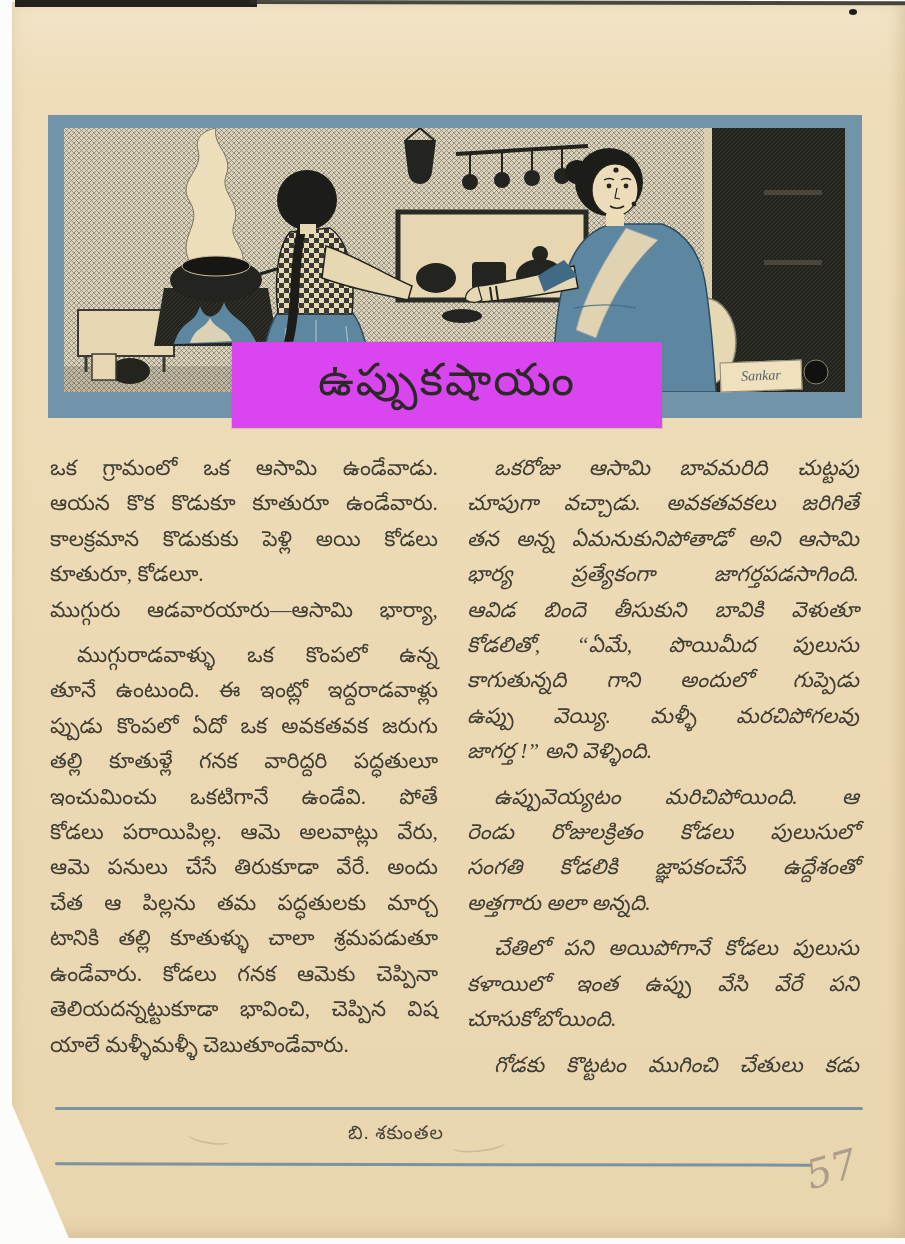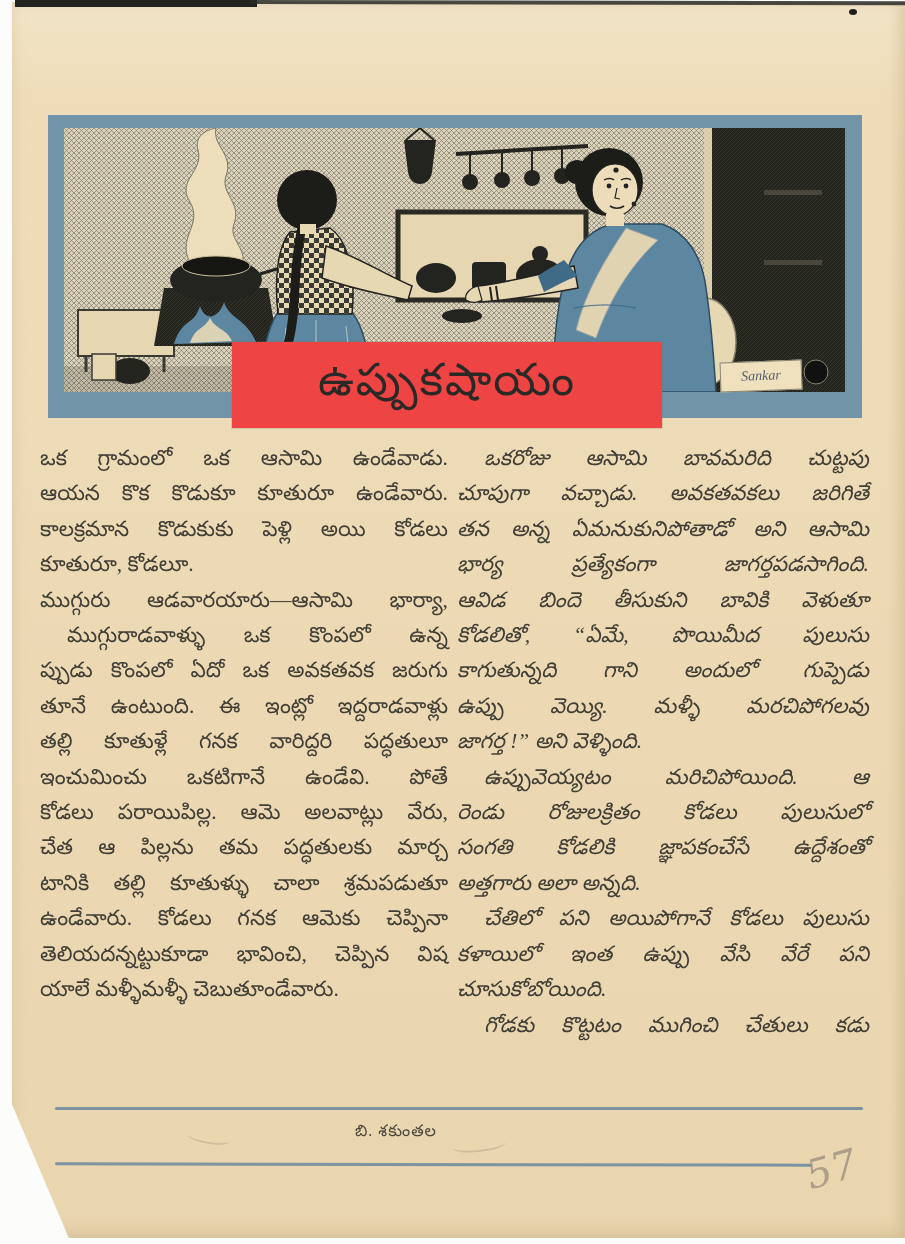--- a/index.html
+++ b/index.html
@@ -19,40 +19,40 @@
   .scr2{left:452px;top:1138px;width:54px;height:12px;transform:rotate(-6deg);}
 
   
   .illus{position:absolute;left:48px;top:115px;width:814px;height:303px;background:#7294a9;}
   .illus-inner{position:absolute;left:16px;top:13px;width:781px;height:264px;overflow:hidden;}
   .sig{position:absolute;left:672px;top:246px;width:80px;height:28px;background:#efe1bd;
        border:1px solid #8b8573;display:flex;align-items:center;justify-content:center;
        font-style:italic;font-size:14px;color:#55606b;transform:rotate(-2deg);}
 
   
-  .titlebox{position:absolute;left:232px;top:342px;width:430px;height:86px;background:#ef4444;
+  .titlebox{position:absolute;left:232px;top:342px;width:430px;height:86px;background:#d946ef;
             display:flex;align-items:center;justify-content:center;
             font-size:45px;letter-spacing:2px;color:#2b2925;
             box-shadow:0 0 0 1px rgba(125,112,88,.22);}
 
   
   .col{position:absolute;top:441px;font-size:21.5px;line-height:35.4px;color:#413e35;}
   .col.left{left:40px;width:408px;}
   .col.right{left:457px;width:412px;font-style:italic;}
-  .para{margin:0;}
+  .para{margin:10px;}
   .tline{text-align:justify;text-align-last:justify;white-space:normal;}
   .tline.lastline{text-align-last:left;}
   .para.indent .tline:first-child{text-indent:27px;}
 
   
   .rule{position:absolute;height:3px;background:#7b93a0;border-radius:2px;}
   .r1{left:55px;top:1107px;width:808px;}
   .r2{left:55px;top:1163px;width:757px;transform:rotate(.1deg);}
   .author{position:absolute;left:0;top:1122px;width:792px;text-align:center;
-          font-size:16px;color:#4a463c;letter-spacing:1px;}
+          font-size:19px;color:#4a463c;letter-spacing:1px;}
   .pagenum{position:absolute;left:806px;top:1146px;font-size:40px;color:#988c7c;
            font-style:italic;transform:rotate(-16deg);opacity:.75;
            font-family:"DejaVu Serif",serif;}
 </style>
 </head>
 <body>
 
 <div class="canvas">
 
   <div class="paper"></div>
@@ -179,25 +179,26 @@
   <div class="col left">
       <div class="para">
         <div class="tline">ఒక గ్రామంలో ఒక ఆసామి ఉండేవాడు.</div>
         <div class="tline">ఆయన కొక కొడుకూ కూతురూ ఉండేవారు.</div>
         <div class="tline">కాలక్రమాన కొడుకుకు పెళ్లి అయి కోడలు</div>
         <div class="tline lastline">కూతురూ, కోడలూ.</div>
         <div class="tline">ముగ్గురు ఆడవారయారు—ఆసామి భార్యా,</div>
       </div>
       <div class="para indent">
         <div class="tline">ముగ్గురాడవాళ్ళు ఒక కొంపలో ఉన్న</div>
+        <div class="tline">తూనే ఉంటుంది. ఈ ఇంట్లో ఇద్దరాడవాళ్లు</div>
         <div class="tline">ప్పుడు కొంపలో ఏదో ఒక అవకతవక జరుగు</div>
-        <div class="tline">తూనే ఉంటుంది. ఈ ఇంట్లో ఇద్దరాడవాళ్లు</div>
         <div class="tline">తల్లి కూతుళ్లే గనక వారిద్దరి పద్ధతులూ</div>
         <div class="tline">ఇంచుమించు ఒకటిగానే ఉండేవి. పోతే</div>
         <div class="tline">కోడలు పరాయిపిల్ల. ఆమె అలవాట్లు వేరు,</div>
+        <div class="tline">ఆమె పనులు చేసే తిరుకూడా వేరే. అందు</div>
         <div class="tline">చేత ఆ పిల్లను తమ పద్ధతులకు మార్చ</div>
         <div class="tline">టానికి తల్లి కూతుళ్ళు చాలా శ్రమపడుతూ</div>
         <div class="tline">ఉండేవారు. కోడలు గనక ఆమెకు చెప్పినా</div>
         <div class="tline">తెలియదన్నట్టుకూడా భావించి, చెప్పిన విష</div>
         <div class="tline lastline">యాలే మళ్ళీమళ్ళీ చెబుతూండేవారు.</div>
       </div>
     </div>
   <div class="col right">
       <div class="para indent">
         <div class="tline">ఒకరోజు ఆసామి బావమరిది చుట్టపు</div>

